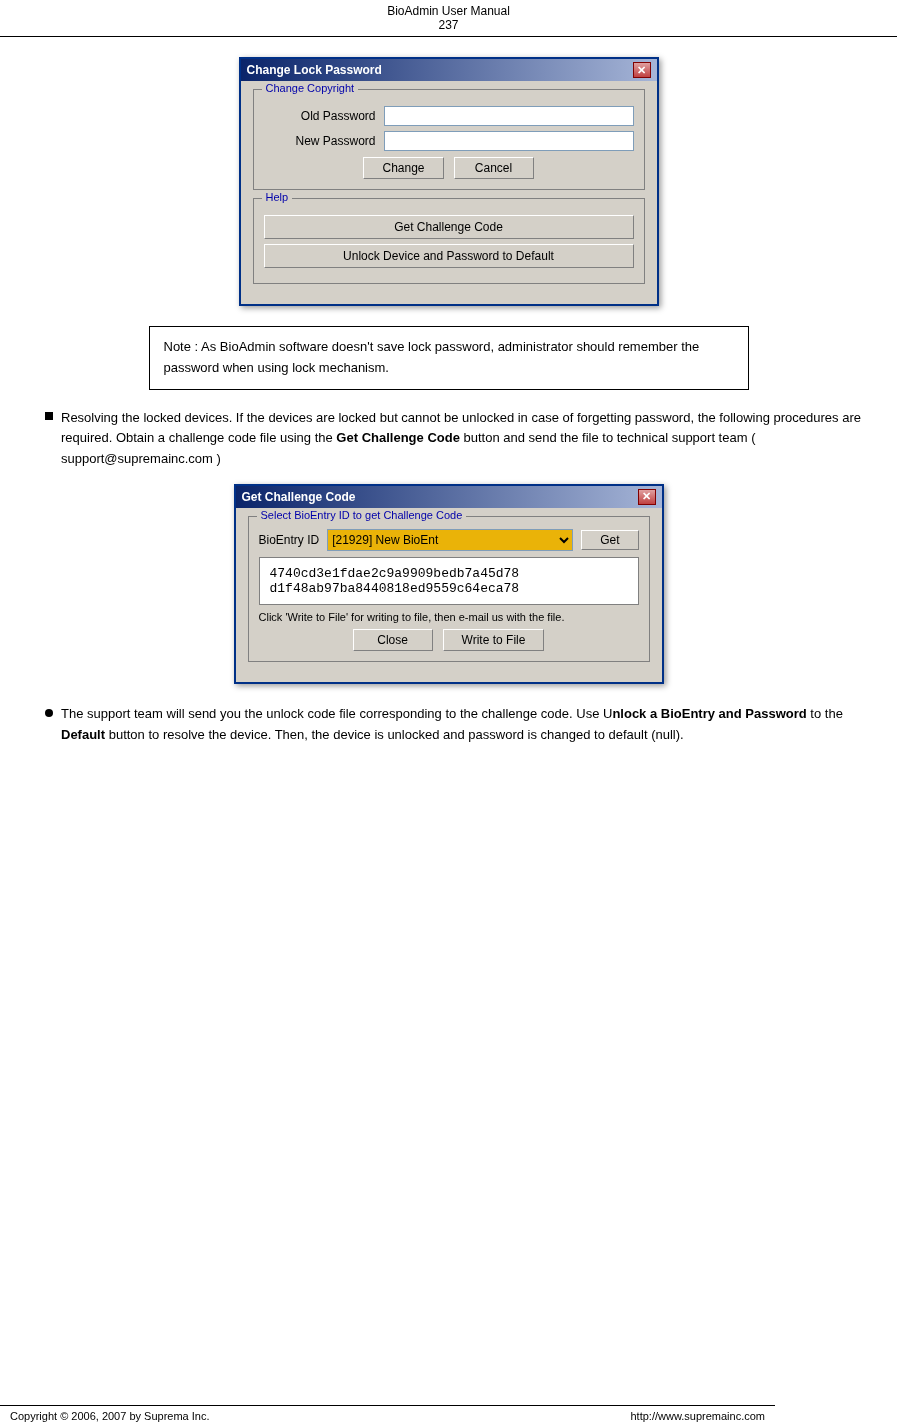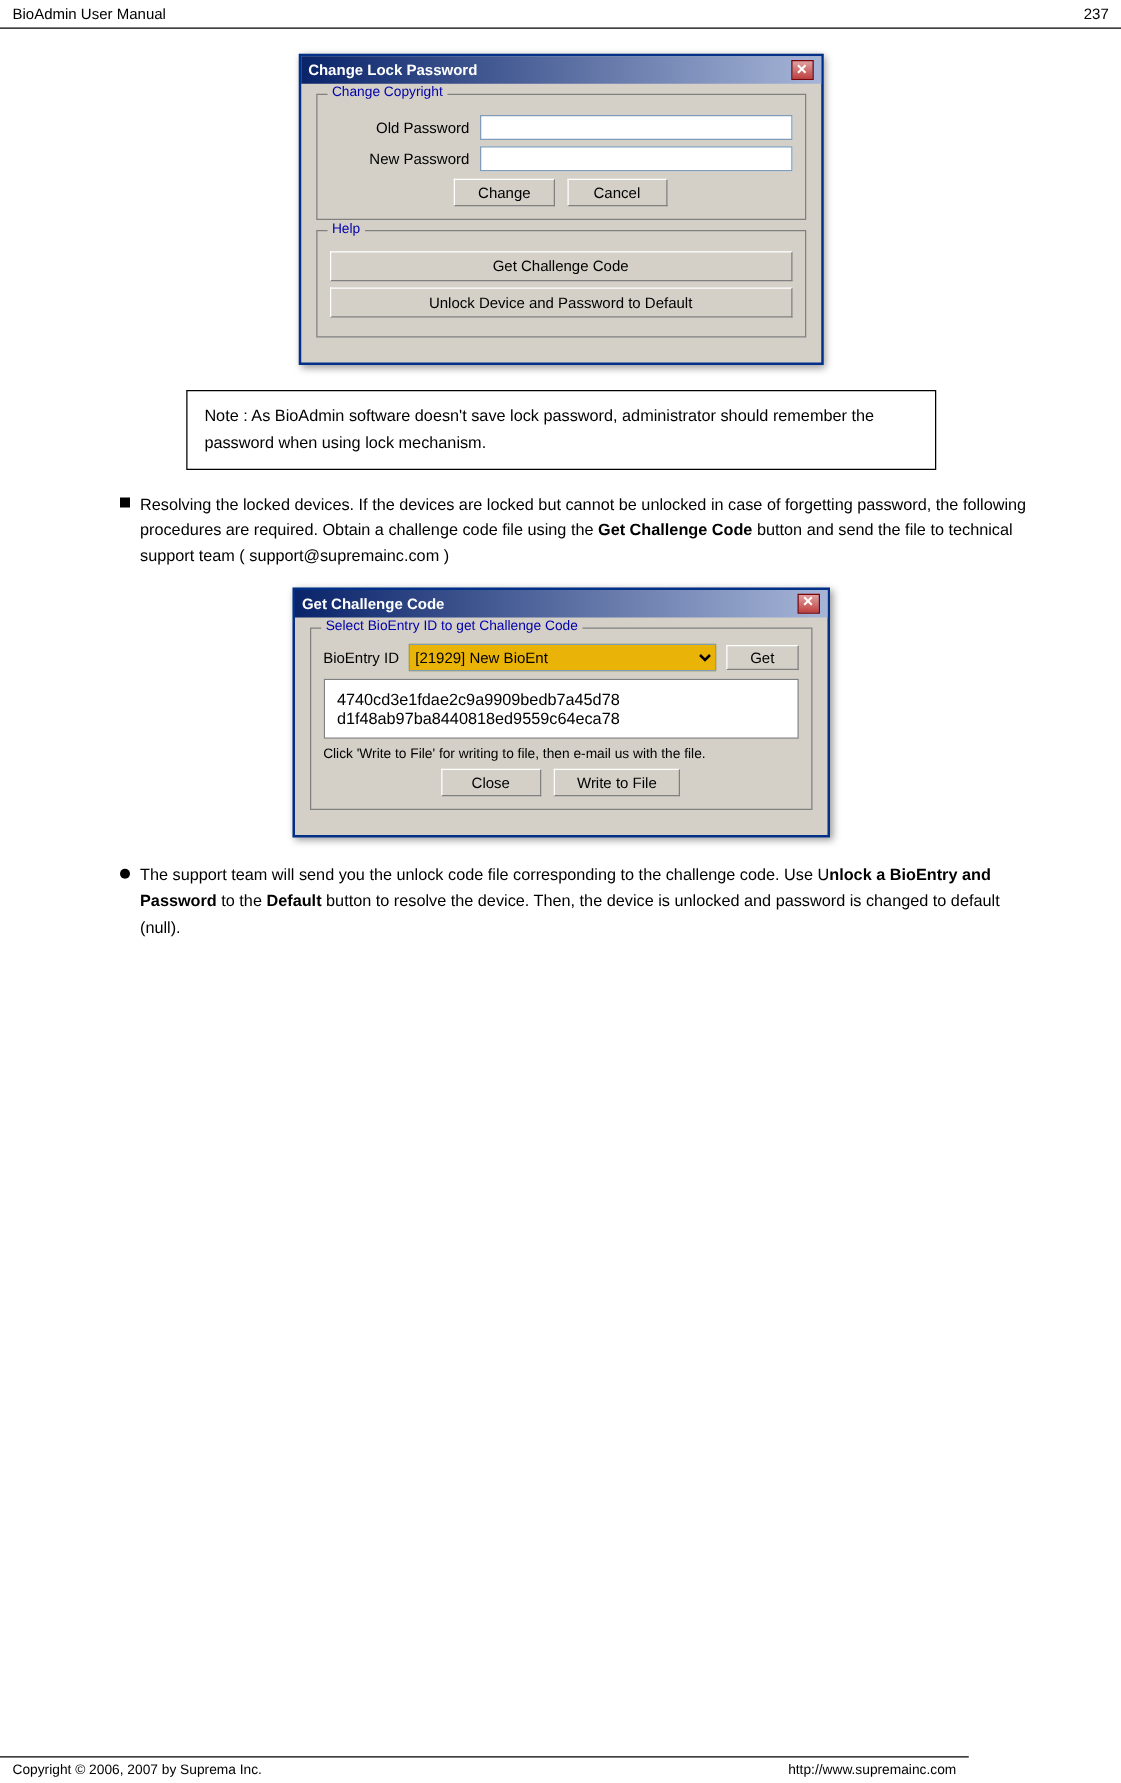--- a/index.html
+++ b/index.html
@@ -11,23 +11,24 @@
       width: 897px;
       min-height: 1426px;
     }
     .page-header {
       display: flex;
       justify-content: space-between;
       align-items: center;
       padding: 4px 10px;
       border-bottom: 1px solid #000;
       font-size: 12px;
+      flex-direction: column;
     }
     .page-content {
-      padding: 20px 76px;
+      padding: 20px 25px;
     }
     
     .dialog {
       border: 2px solid #003087;
       background: #d4d0c8;
       width: 420px;
       margin: 0 auto 20px auto;
       box-shadow: 2px 2px 6px rgba(0,0,0,0.4);
     }
     .dialog-titlebar {
@@ -153,21 +154,21 @@
       min-width: 8px;
       border-radius: 50%;
       background: #000;
       display: inline-block;
     }
     .bold { font-weight: bold; }
     .code-box {
       background: #fff;
       border: 1px solid #808080;
       padding: 8px 10px;
-      font-family: Liberation Sans, sans-serif;
+      font-family: Liberation Mono, monospace;
       font-size: 13px;
       color: #000;
       margin-top: 6px;
       margin-bottom: 6px;
     }
     .hint-text {
       font-size: 11px;
       margin-bottom: 6px;
     }
     .page-footer {

